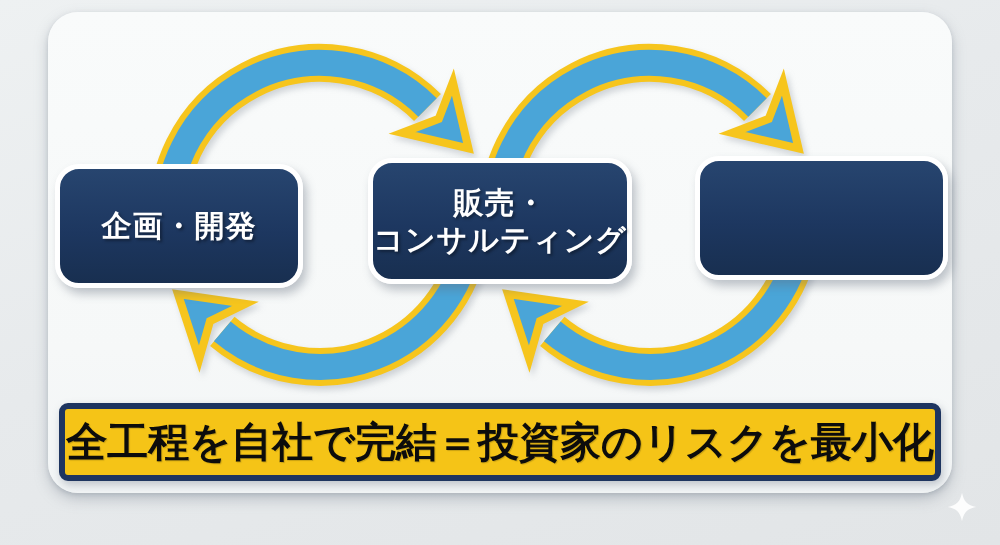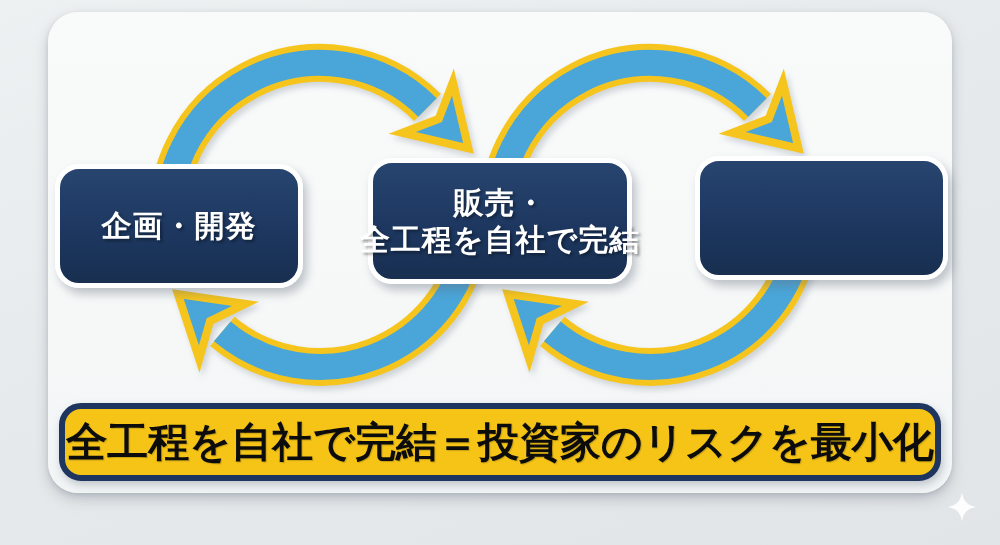--- a/index.html
+++ b/index.html
@@ -31,21 +31,21 @@
     color:#ffffff; font-weight:bold; text-align:center;
     font-size:30px; line-height:1.24; letter-spacing:1px;
     text-shadow:2px 2px 3px rgba(0,0,0,.38);
   }
   .pbox span { display:block; white-space:nowrap; }
   #box-1 { left:55px;  top:164px; width:248px; height:124px; }
   #box-2 { left:368px; top:158px; width:264px; height:126px; }
   #box-3 { left:695px; top:156px; width:253px; height:124px; }
   .banner {
     position:absolute; left:59px; top:403px; width:882px; height:78px;
-    background:#f5c417; border:6px solid #1e3560; border-radius:22px;
+    background:#f5c417; border:6px solid #1e3560; border-radius:9px;
     display:flex; align-items:center; justify-content:center;
     box-shadow:2px 4px 8px rgba(95,105,122,.35);
   }
   .banner-text {
     font-size:41px; font-weight:bold; color:#0c0c0c; white-space:nowrap;
     text-shadow:1px 1px 1px rgba(0,0,0,.18);
   }
   .sparkle { position:absolute; left:947px; top:492px; width:30px; height:30px; }
 </style>
 </head>
@@ -71,21 +71,21 @@
     <polygon class="head" points="507.9,294.1 529.2,359.0 540.0,321.1 575.4,303.8"></polygon>
   </g>
 </svg>
 
 <div class="pbox" id="box-1">
   <span>企画・開発</span>
 </div>
 
 <div class="pbox" id="box-2">
   <span>販売・</span>
-  <span>全工程を自社で完結</span>
+  <span>コンサルティング</span>
 </div>
 
 <div class="pbox" id="box-3">
 </div>
 
 <div class="banner">
   <span class="banner-text">全工程を自社で完結＝投資家のリスクを最小化</span>
 </div>
 
 <svg class="sparkle" viewBox="0 0 40 40">

